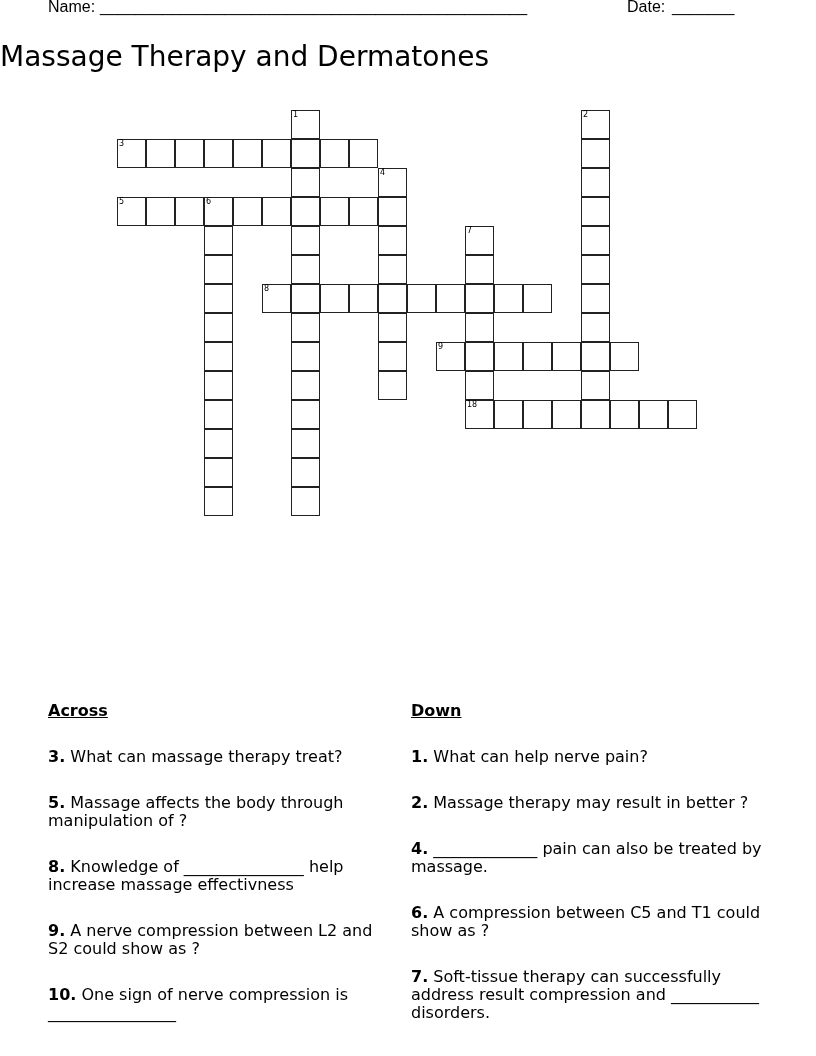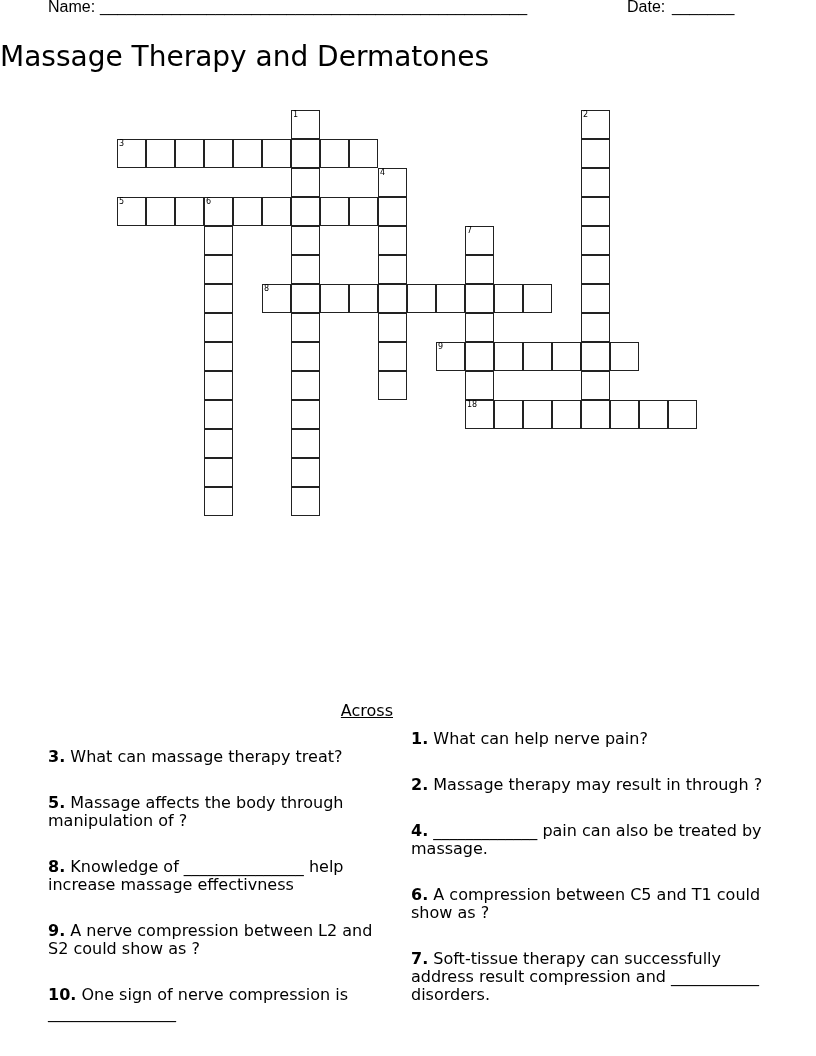--- a/index.html
+++ b/index.html
@@ -13,21 +13,21 @@
   .title { position: absolute; top: 40px; left: 0; width: 755px; text-align: left;
     font-family: "DejaVu Sans", sans-serif; font-size: 28px; font-weight: normal; letter-spacing: 0px; }
   .grid { position: absolute; left: 0; top: 0; width: 816px; height: 560px; }
   .cell { position: absolute; width: 29px; height: 29px; box-sizing: border-box;
     border: 1.5px solid #222; background: #fff; }
   .cell-num { position: absolute; left: 1px; top: -1px; font-family: "DejaVu Sans", sans-serif;
     font-size: 8px; line-height: 10px; }
   .clues { position: absolute; top: 702px; font-family: "DejaVu Sans", sans-serif; font-size: 16px; line-height: 18px; }
   .clues.across { left: 48px; width: 345px; }
   .clues.down { left: 411px; width: 370px; }
-  .clue-heading { font-weight: normal; text-decoration: underline; margin-bottom: 10px; text-align: right; }
+  .clue-heading { font-weight: bold; text-decoration: underline; margin-bottom: 10px; }
   .clue { margin-bottom: 9px; margin-top: 28px; }
   .clue-num { font-weight: bold; }
 </style>
 </head>
 <body>
 
 <div class="header-row">
   <span class="name-label">Name:</span>
   <span class="name-line">________________________________________________</span>
   <span class="date-label">Date:</span>
@@ -146,18 +146,19 @@
 <div class="clues across">
   <div class="clue-heading">Across</div>
   <div class="clue"><span class="clue-num">3.</span><span> What can massage therapy treat?</span></div>
   <div class="clue"><span class="clue-num">5.</span><span> Massage affects the body through manipulation of ?</span></div>
   <div class="clue"><span class="clue-num">8.</span><span> Knowledge of _______________ help increase massage effectivness</span></div>
   <div class="clue"><span class="clue-num">9.</span><span> A nerve compression between L2 and S2 could show as ?</span></div>
   <div class="clue"><span class="clue-num">10.</span><span> One sign of nerve compression is ________________</span></div>
 </div>
 
 <div class="clues down">
+  <div class="clue-heading">Down</div>
   <div class="clue"><span class="clue-num">1.</span><span> What can help nerve pain?</span></div>
-  <div class="clue"><span class="clue-num">2.</span><span> Massage therapy may result in through ?</span></div>
+  <div class="clue"><span class="clue-num">2.</span><span> Massage therapy may result in better ?</span></div>
   <div class="clue"><span class="clue-num">4.</span><span> _____________ pain can also be treated by massage.</span></div>
   <div class="clue"><span class="clue-num">6.</span><span> A compression between C5 and T1 could show as ?</span></div>
   <div class="clue"><span class="clue-num">7.</span><span> Soft-tissue therapy can successfully address result compression and ___________ disorders.</span></div>
 </div>
 
 </body></html>

